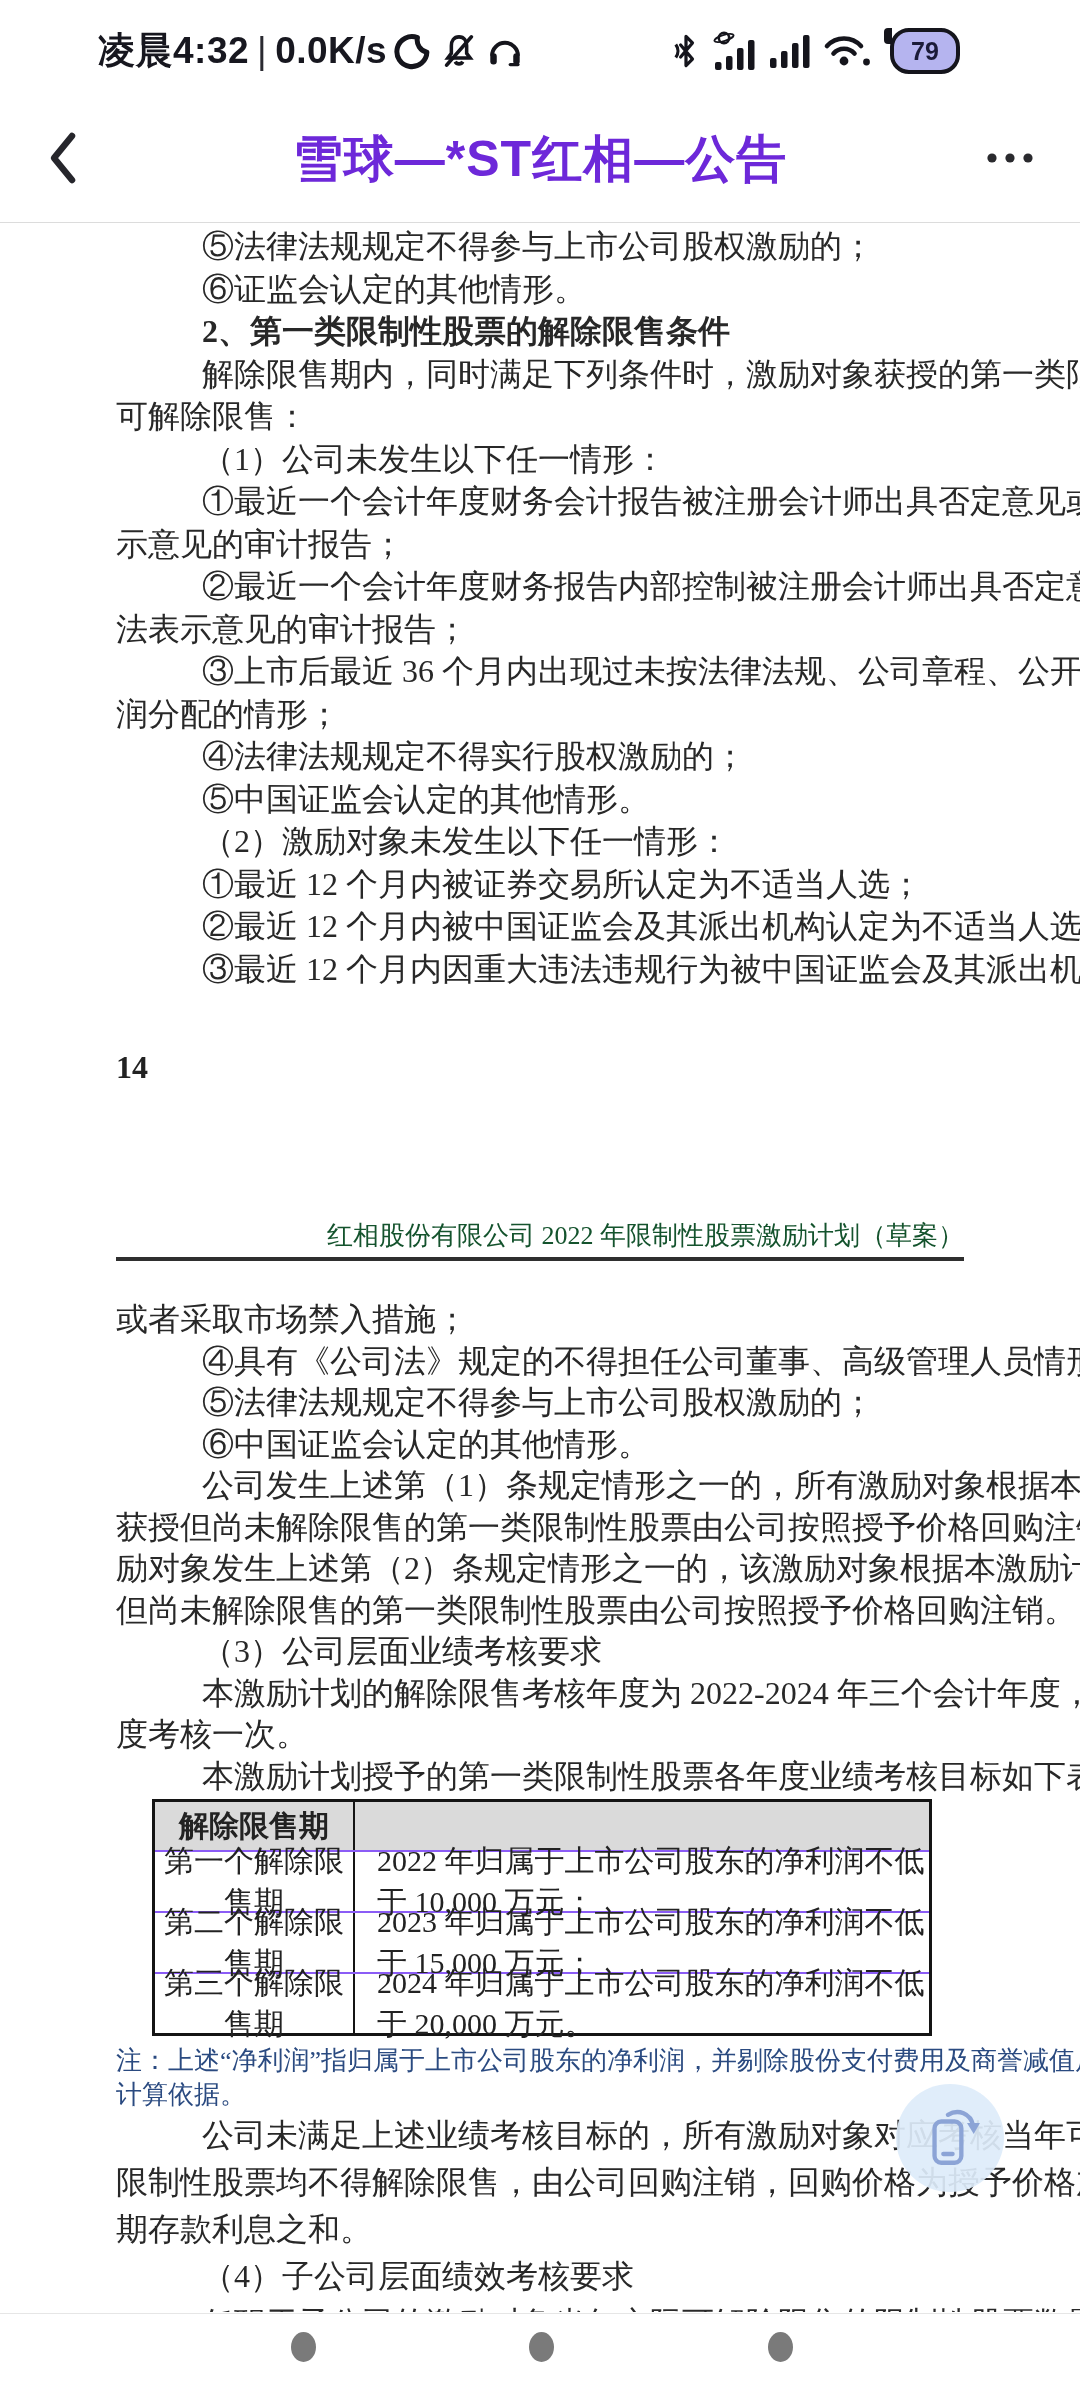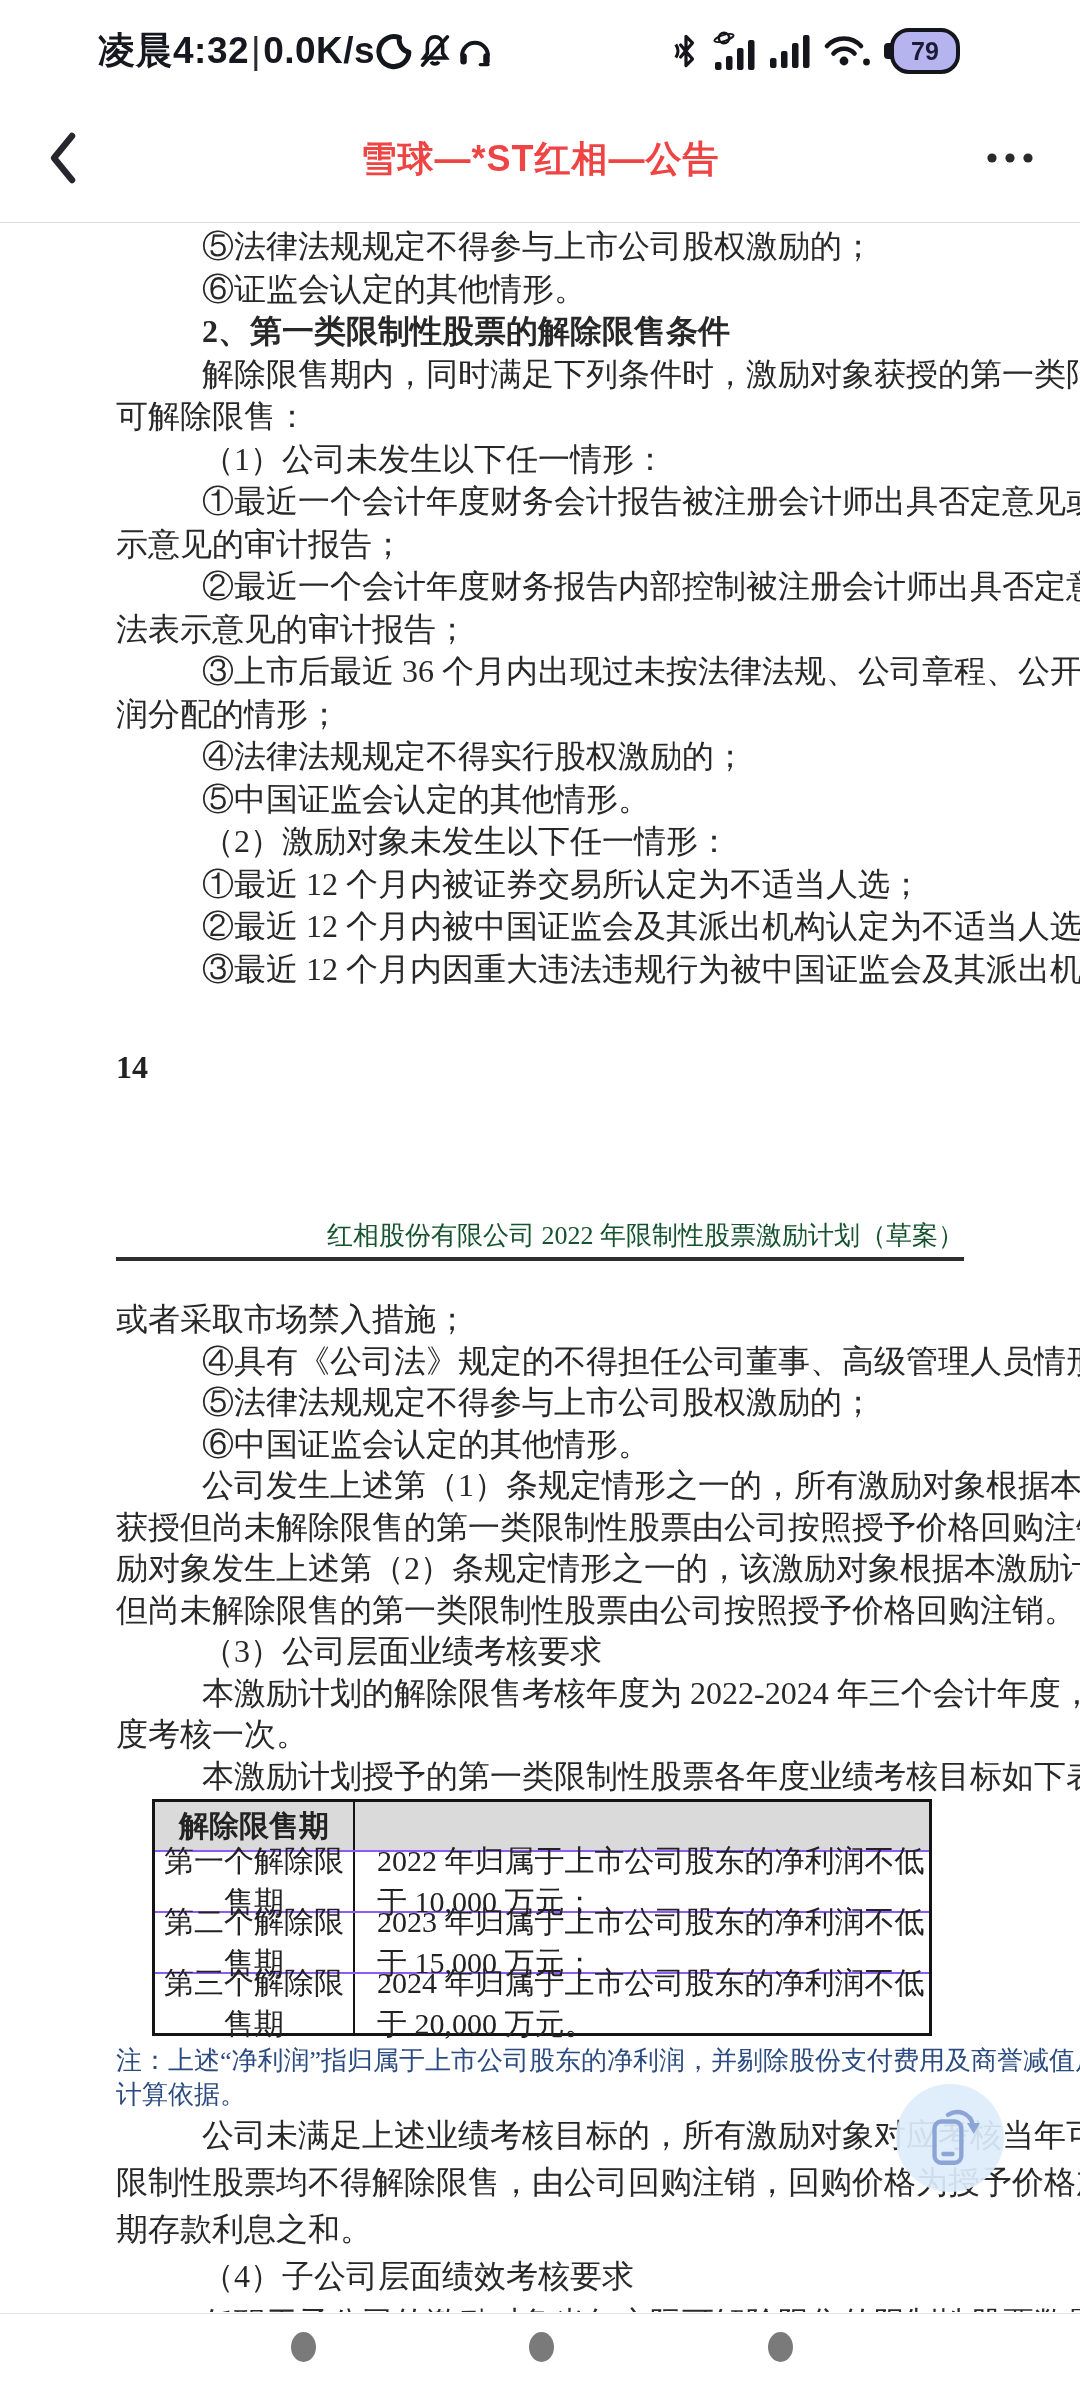--- a/index.html
+++ b/index.html
@@ -6,37 +6,37 @@
   body{
     width:1080px;height:2400px;position:relative;background:#ffffff;
     font-family:"Liberation Sans","DejaVu Sans",sans-serif;overflow:hidden;
   }
   
   .status-bar{
     position:absolute;top:0;left:0;right:0;height:96px;
     display:flex;align-items:center;box-sizing:border-box;
     padding:6px 120px 0 98px;color:#17171f;
   }
-  .status-left{display:flex;align-items:center;gap:0;font-size:37px;font-weight:600;letter-spacing:.5px;}
+  .status-left{display:flex;align-items:center;gap:6px;font-size:37px;font-weight:600;letter-spacing:.5px;}
   .status-left .divider{font-weight:400;color:#2a2a31;margin:0 2px;}
   .sicon{display:flex;align-items:center;}
   .status-right{display:flex;align-items:center;gap:13px;margin-left:auto;}
-  .battery{position:relative;display:flex;align-items:center;}
+  .battery{position:relative;display:flex;}
   .battery .nub{width:8px;height:16px;background:#15151c;border-radius:4px 0 0 4px;margin-right:-2px;}
   .battery .shell{
     width:62px;height:38px;border:4px solid #15151c;border-radius:19px;
     background:#b5b4ef;display:flex;align-items:center;justify-content:center;
     font-size:25px;font-weight:700;color:#1b1b38;
   }
   
   .nav-bar{position:absolute;top:96px;left:0;right:0;height:126px;background:#fff;}
   .back-btn{position:absolute;left:44px;top:32px;width:40px;height:60px;display:flex;align-items:center;}
   .nav-title{
     position:absolute;left:0;right:0;top:0;height:126px;display:flex;align-items:center;justify-content:center;
-    font-size:36px;font-weight:700;color:#ef4444;letter-spacing:1px;
+    font-size:50px;font-weight:700;color:#6d28d9;letter-spacing:1px;
   }
   .menu-btn{position:absolute;right:40px;top:38px;width:64px;height:48px;display:flex;align-items:center;justify-content:flex-end;}
   
   .doc{
     position:absolute;top:222px;left:0;width:1080px;height:2090px;overflow:hidden;
     box-sizing:border-box;padding:8px 116px;background:#fff;
     border-top:1px solid #dcdcdc;
     font-family:"Liberation Serif","DejaVu Serif",serif;color:#282828;
   }
   .p14-lines{margin-top:-6px;}

